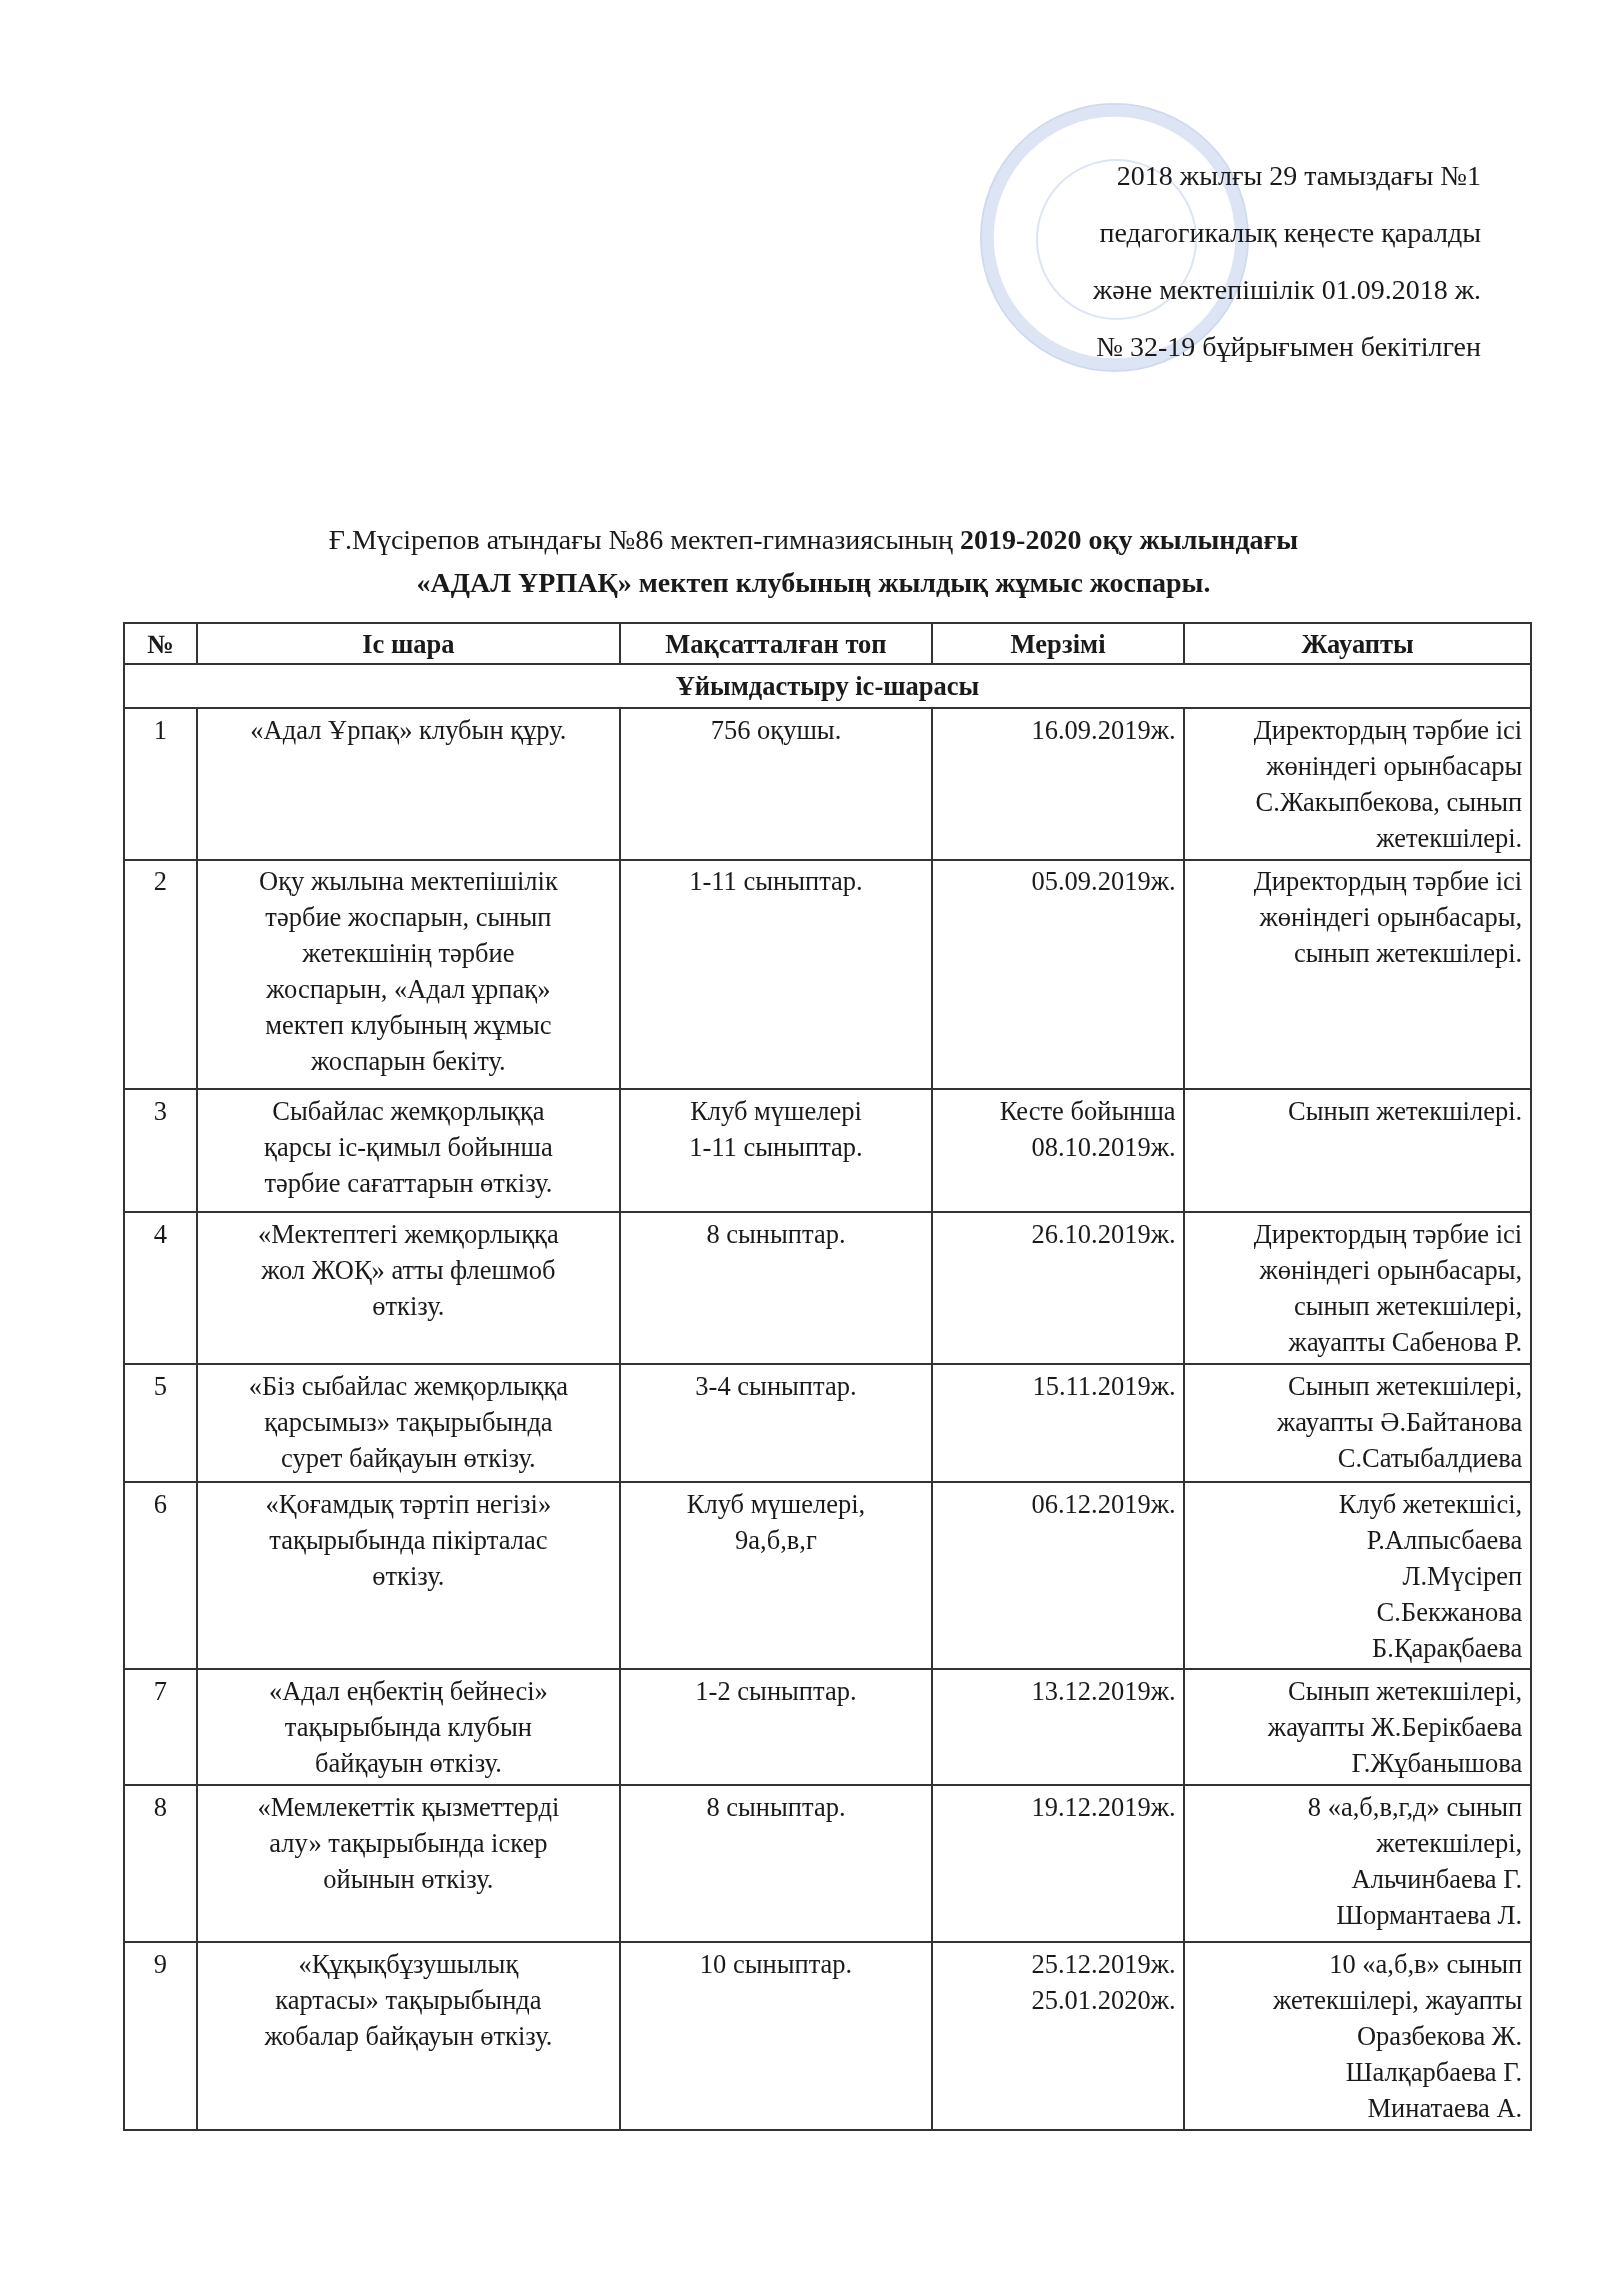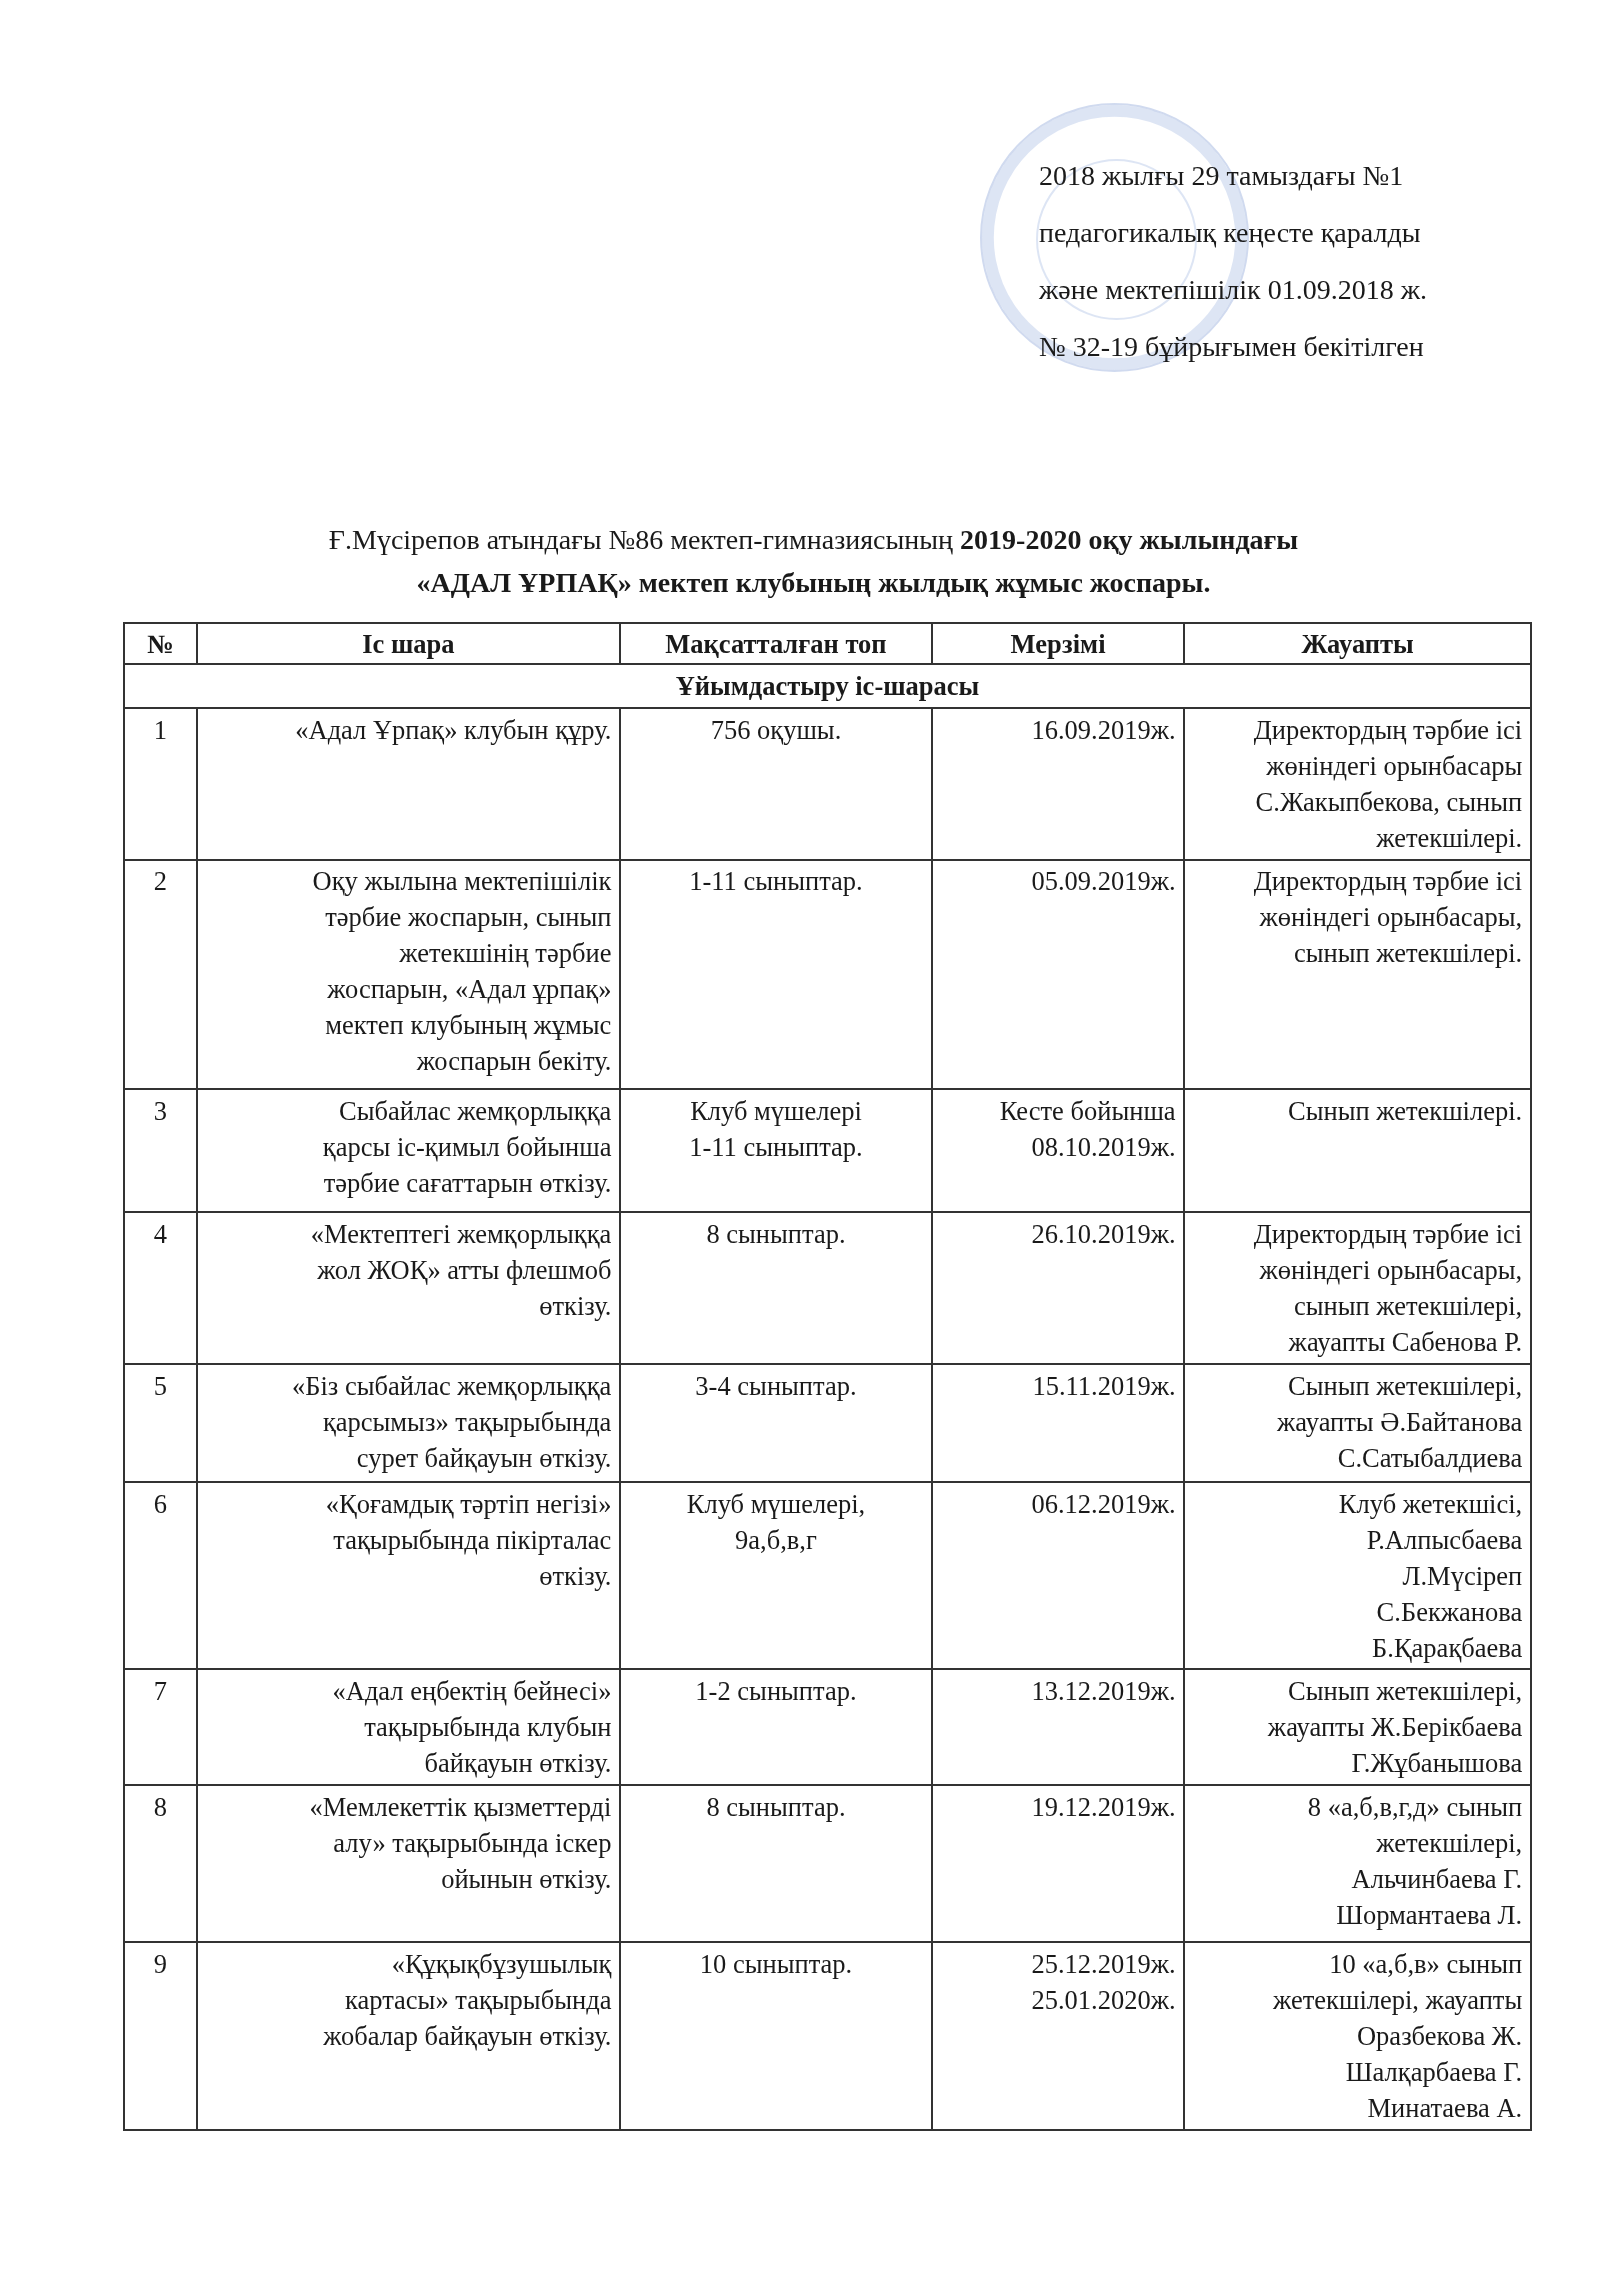--- a/index.html
+++ b/index.html
@@ -19,24 +19,25 @@
     border: 2.9px solid rgba(120,150,210,0.35);
     box-shadow: inset 0 0 0 9.8px rgba(255,255,255,0), inset 0 0 0 11.8px rgba(120,150,210,0.25);
   }
   .stamp-inner {
     position: absolute; left: 54px; top: 54px; width: 157px; height: 157px;
     border-radius: 50%;
     border: 2px solid rgba(120,150,210,0.25);
   }
   .approval {
     position: absolute;
-    left: 1039px; top: 147px;
+    left: 991px; top: 147px;
     width: 490px;
     font-size: 28px;
     line-height: 57px;
+    text-align: right;
   }
   .approval div { white-space: nowrap; }
   .title {
     position: absolute;
     left: 147px; top: 518px; width: 1333px;
     text-align: center;
     font-size: 28px;
     line-height: 43px;
   }
   .title b { font-weight: bold; }
@@ -54,21 +55,21 @@
     padding: 2.9px 7.8px 2.9px 7.8px;
   }
   table.plan th {
     font-weight: bold;
     text-align: center;
     vertical-align: middle;
     height: 37px;
     padding: 1px 3.9px;
   }
   .c-num { width: 55px; text-align: center; }
-  .c-event { width: 406px; text-align: right; }
+  .c-event { width: 406px; text-align: center; }
   .c-target { width: 294px; text-align: center; }
   .c-date { width: 235px; text-align: right; }
   .c-resp { text-align: right; }
   td.section {
     text-align: center !important;
     font-weight: bold;
     height: 33px;
     vertical-align: middle !important;
     margin-top: 42px;
   }

